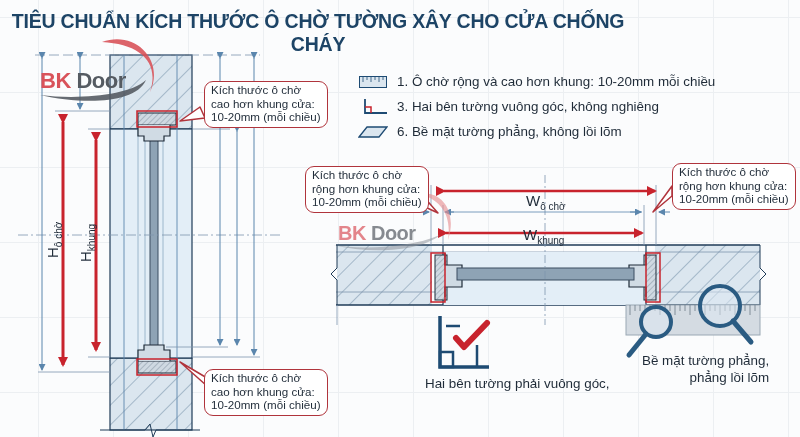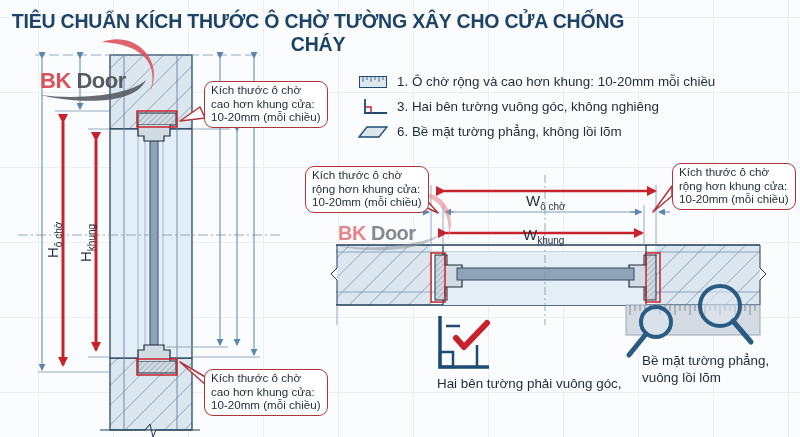--- a/index.html
+++ b/index.html
@@ -284,19 +284,19 @@
   <div class="legend-row">
     <span class="ic">
       <svg width="30" height="12" viewBox="0 0 30 12" style="position:absolute;left:1px;top:2px;">
         <path d="M1,11 L9,1 L29,1 L21,11 z" fill="#dbe6ef" stroke="#1e4b73" stroke-width="1.3"></path>
       </svg>
     </span>
     <span>6. Bề mặt tường phẳng, không lồi lõm</span>
   </div>
 </div>
 
-<div class="note" style="left:437px; top:375px;">
+<div class="note" style="left:425px; top:375px;">
   <div>Hai bên tường phải vuông góc,</div>
 </div>
-<div class="note" style="left:642px; top:352px;">
+<div class="note" style="left:642px; top:352px;text-align:right;">
   <div>Bề mặt tường phẳng,</div>
-  <div>vuông lồi lõm</div>
+  <div>phẳng lồi lõm</div>
 </div>
 
 </body></html>

